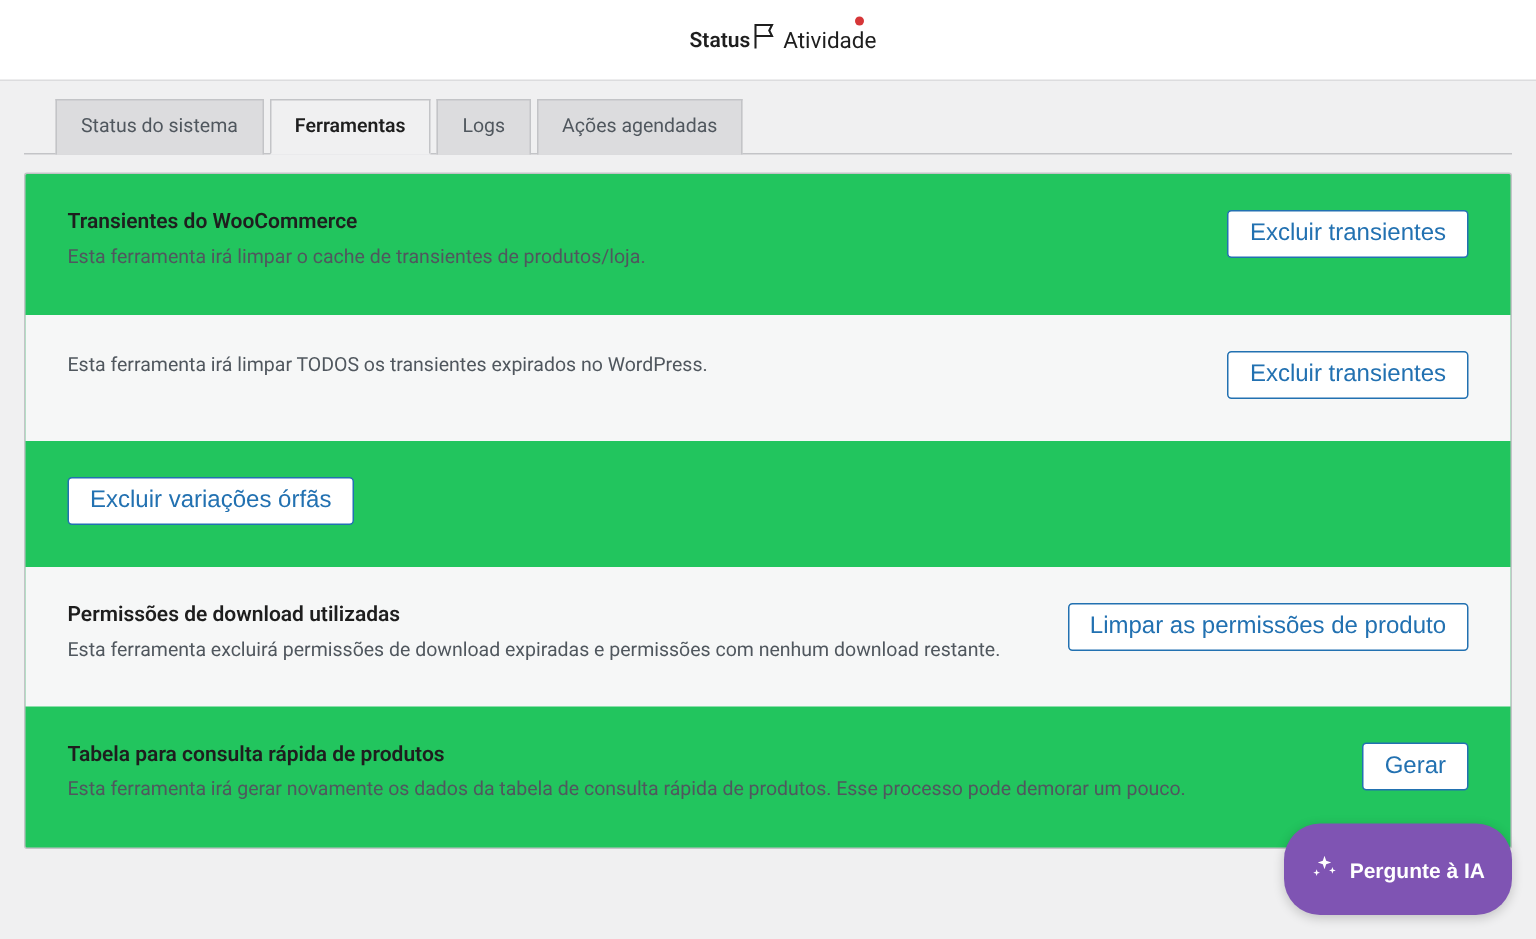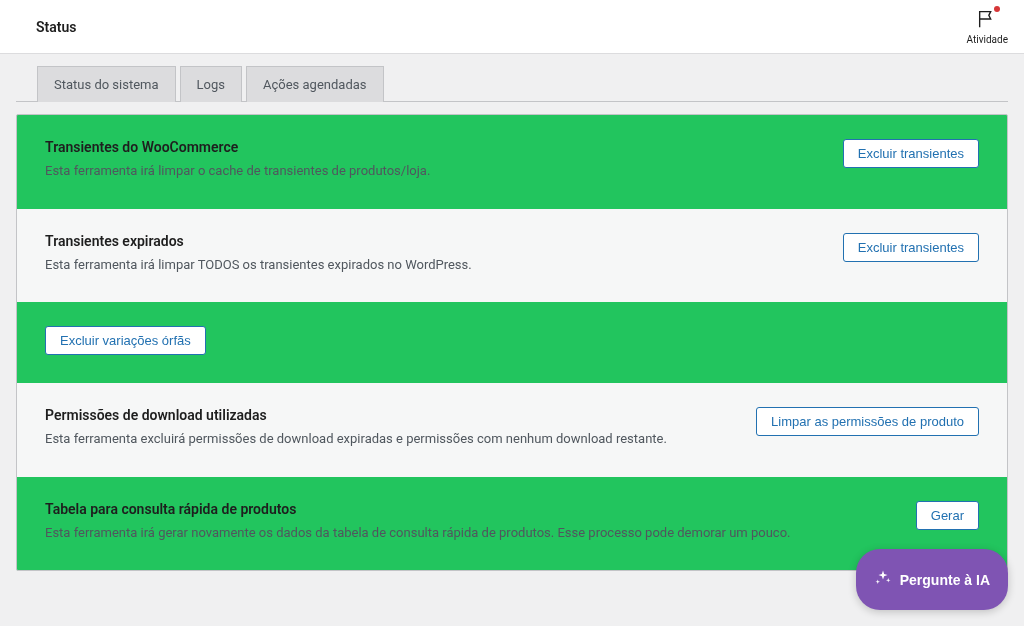--- a/index.html
+++ b/index.html
@@ -14,43 +14,42 @@
       background: #f0f0f1;
       width: 1024px;
       height: 626px;
       overflow: hidden;
       position: relative;
     }
     .top-header {
       background: #fff;
       border-bottom: 1px solid #dcdcde;
       display: flex;
-      justify-content: space-between;
+      justify-content: center;
       align-items: center;
       padding: 0 16px;
       height: 54px;
     }
     .page-title {
       font-size: 14px;
       font-weight: 600;
       color: #1e1e1e;
       padding-left: 20px;
     }
     .header-actions {
       display: flex;
       gap: 24px;
       align-items: center;
     }
     .header-action {
       display: flex;
-      flex-direction: column;
-      align-items: center;
-      cursor: pointer;
-      color: #1e1e1e;
-      font-size: 10px;
+      align-items: center;
+      cursor: pointer;
+      color: #1e1e1e;
+      font-size: 15px;
       position: relative;
     }
     .header-action svg {
       width: 22px;
       height: 22px;
       margin-bottom: 2px;
     }
     .notification-dot {
       position: absolute;
       top: -2px;
@@ -114,21 +113,21 @@
     .tool-desc {
       font-size: 13px;
       color: #50575e;
       line-height: 1.5;
     }
     .tool-button {
       background: #fff;
       border: 1px solid #2271b1;
       color: #2271b1;
       padding: 6px 14px;
-      font-size: 13px;
+      font-size: 16px;
       border-radius: 3px;
       cursor: pointer;
       white-space: nowrap;
       flex-shrink: 0;
     }
     .ai-button {
       position: fixed;
       bottom: 16px;
       right: 16px;
       background: #7f54b3;
@@ -163,36 +162,36 @@
       </span>
       <span class="notification-dot"></span>
       <span>Atividade</span>
     </div>
   </div>
 </div>
 
 <div class="content-wrap">
   <div class="tabs-nav">
     <div class="tab">Status do sistema</div>
+    <div class="tab active">Ferramentas</div>
     <div class="tab">Logs</div>
     <div class="tab">Ações agendadas</div>
   </div>
 
   <div class="tools-container">
     <div class="tool-item">
       <div class="tool-text">
         <div class="tool-title">Transientes do WooCommerce</div>
         <div class="tool-desc">Esta ferramenta irá limpar o cache de transientes de produtos/loja.</div>
       </div>
       <button class="tool-button">Excluir transientes</button>
     </div>
 
     <div class="tool-item">
       <div class="tool-text">
-        <div class="tool-title">Transientes expirados</div>
         <div class="tool-desc">Esta ferramenta irá limpar TODOS os transientes expirados no WordPress.</div>
       </div>
       <button class="tool-button">Excluir transientes</button>
     </div>
 
     <div class="tool-item">
       <button class="tool-button">Excluir variações órfãs</button>
     </div>
 
     <div class="tool-item">

